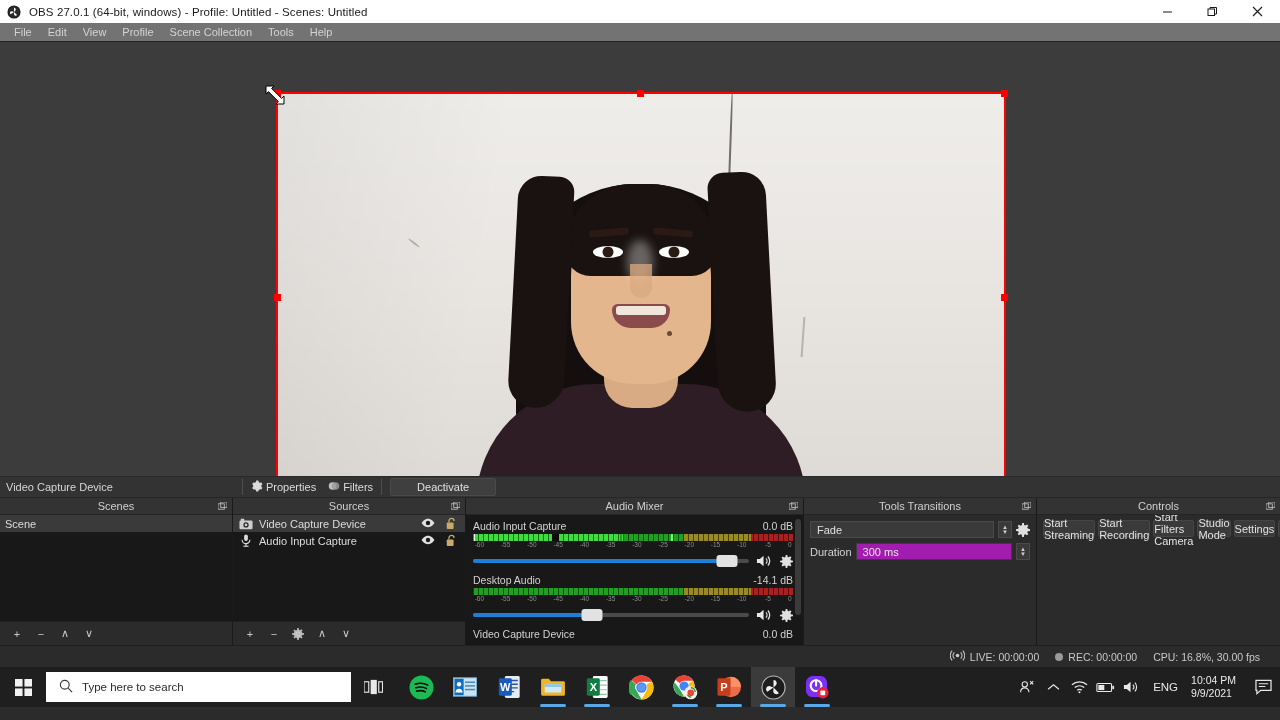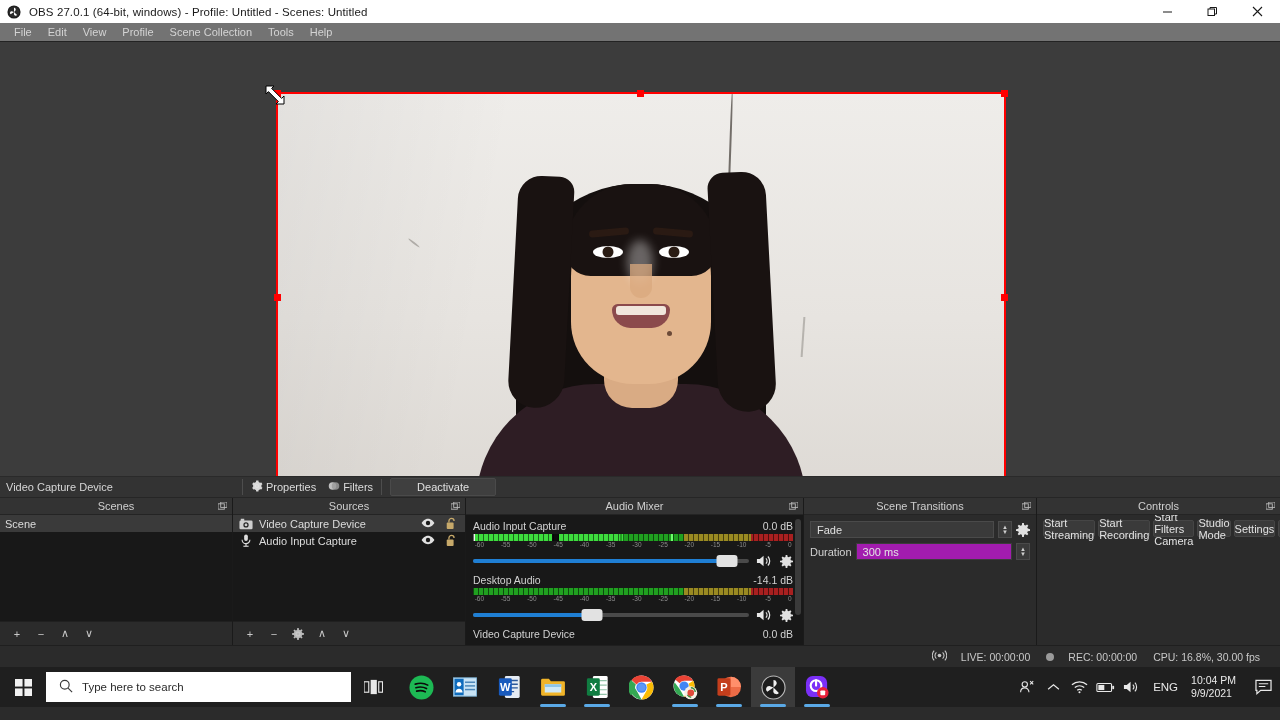--- a/index.html
+++ b/index.html
@@ -190,21 +190,21 @@
   .dock-ctrl{ width:243px; border-right:none; }
   .ctrl-body{ padding:5px 6px; display:flex; flex-direction:row; gap:3px;align-items:center; }
   .ctrl-btn{ height:17px; background:#3a3a3a; border:1px solid #454545;
              display:flex; align-items:center; justify-content:center;
              font-size:11px; color:#e2e2e2; border-radius:2px; }
 
   
   .statusbar{ height:22px; background:#2b2b2b; display:flex; align-items:center;
               justify-content:flex-end; gap:16px; padding-right:20px;
               font-size:10.5px; color:#c8c8c8; border-top:1px solid #1f1f1f; }
-  .st-item{ display:flex; align-items:center; gap:14px; }
+  .st-item{ display:flex; align-items:center; gap:5px; }
   .rec-dot{ width:8px;height:8px;border-radius:50%;background:#9a9a9a; }
 
   
   .taskbar{ height:40px; background:#1f1f1f; display:flex; align-items:center;
             position:relative; }
   .start-btn{ width:46px; height:40px; display:flex; align-items:center;
               justify-content:center; }
   .search-box{ width:305px; height:30px; background:#ffffff; display:flex;
                align-items:center; gap:9px; padding-left:13px; color:#2a2a2a;
                font-size:11.5px; }
@@ -560,21 +560,21 @@
           </div>
         </div>
 
         <span class="mx-sb"></span>
       </div>
     </div>
   </div>
 
   <div class="dock dock-trans">
     <div class="dock-title">
-      <span>Scene Transitions</span>
+      <span>Tools Transitions</span>
       <span class="dock-float">
         <svg width="9" height="9" viewBox="0 0 10 10">
           <rect x="0" y="2" width="7" height="6" fill="none" stroke="#b9b9b9" stroke-width="1"></rect>
           <rect x="3" y="0" width="7" height="6" fill="none" stroke="#b9b9b9" stroke-width="1"></rect>
         </svg>
       </span>
     </div>
     <div class="dock-body" style="background:#2b2b2b">
       <div class="tr-body">
         <div class="tr-row">

